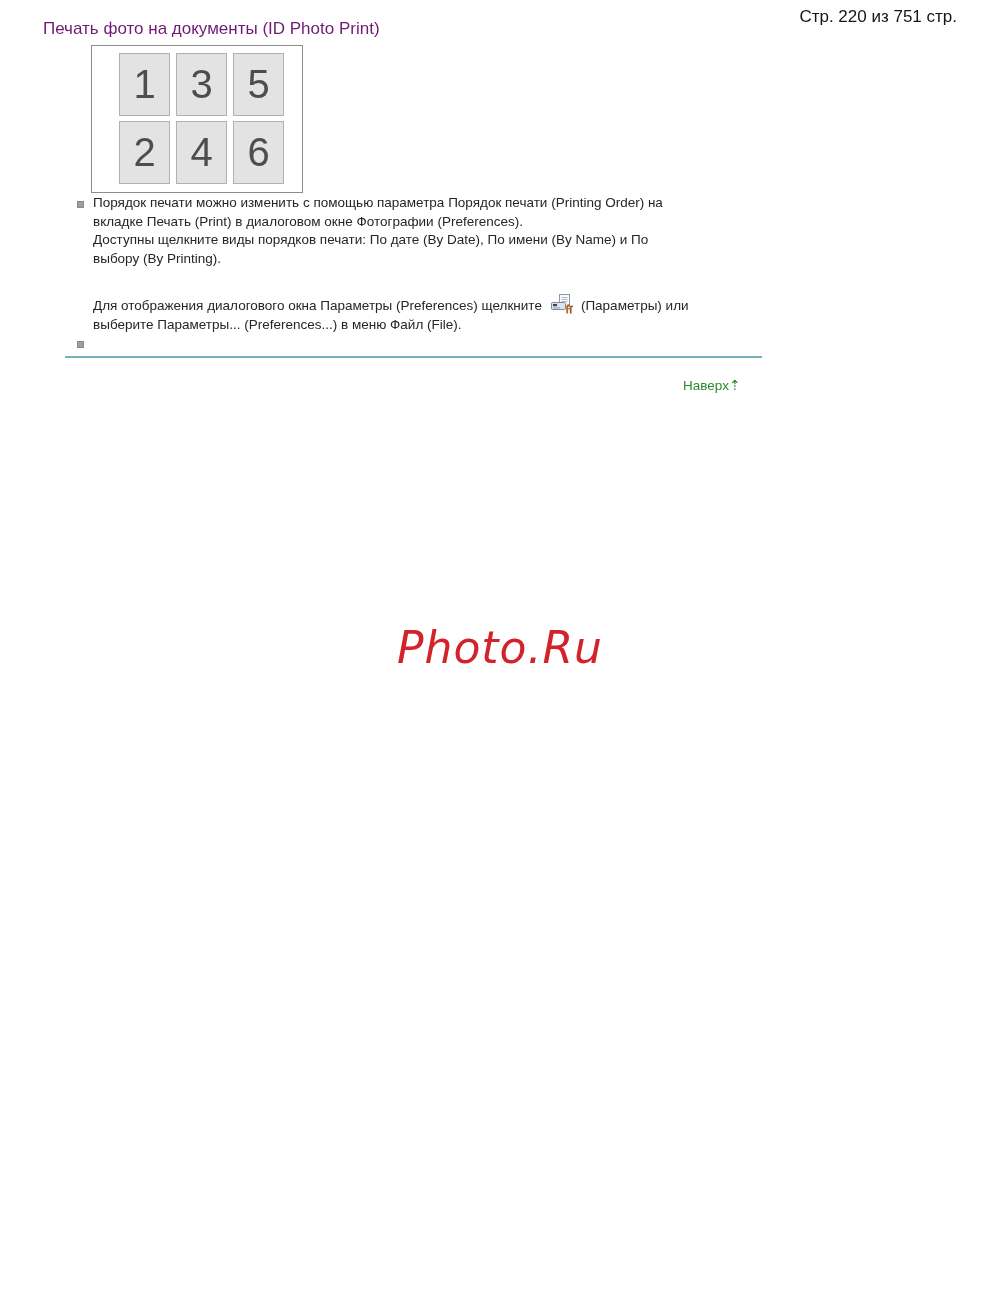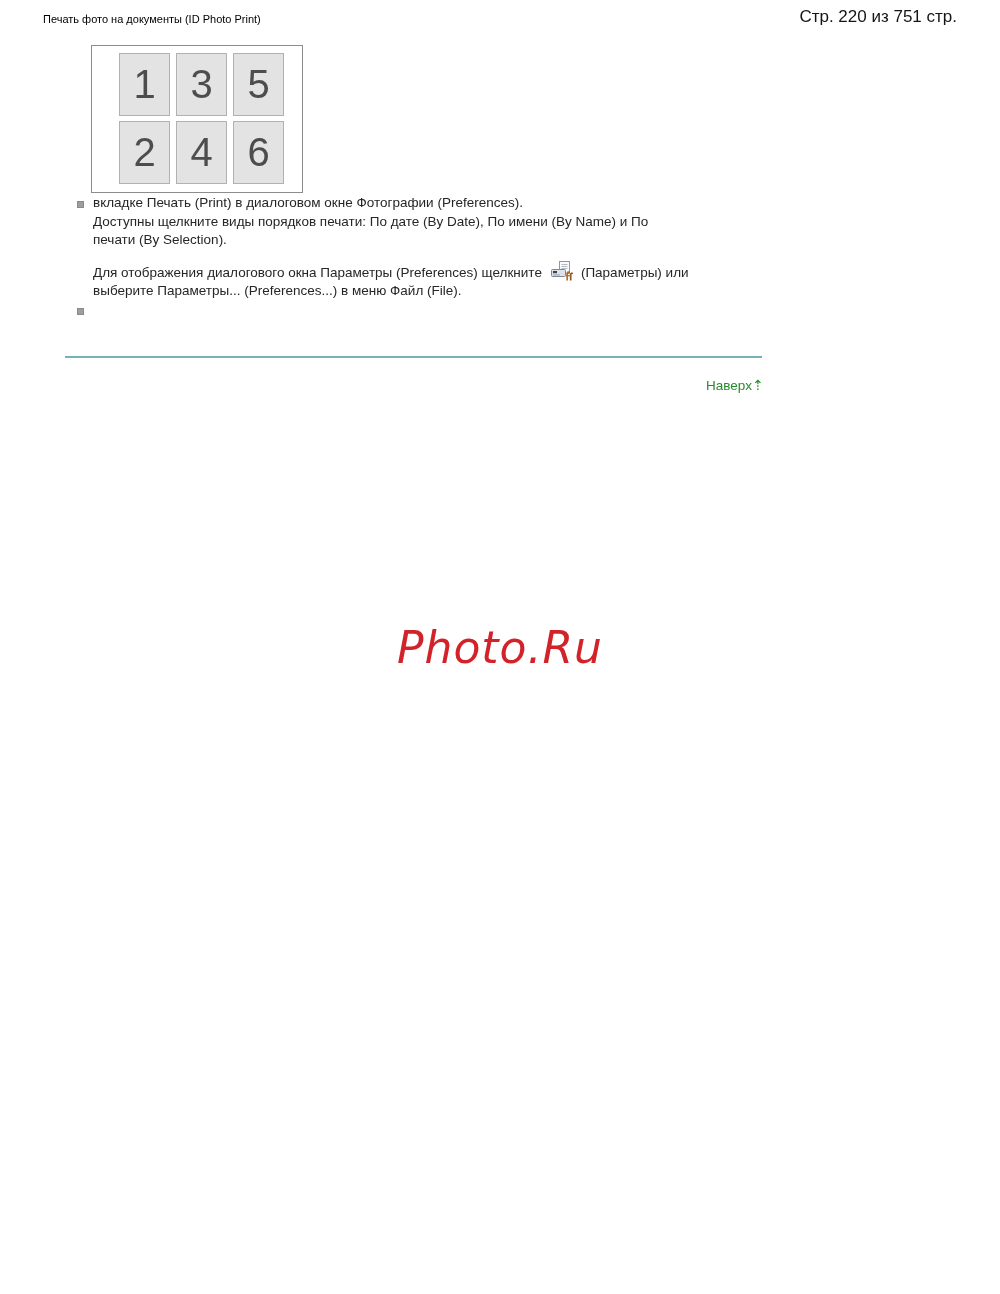--- a/index.html
+++ b/index.html
@@ -14,24 +14,24 @@
     background: #ffffff;
     font-family: "Liberation Sans", sans-serif;
     color: var(--text, #262626);
     overflow: hidden;
   }
 
   
   .hdr-title {
     position: absolute;
     left: 43px;
-    top: 8px;
-    font-size: 11px;
+    top: 18px;
+    font-size: 17px;
     line-height: 22px;
-    color: #000000;
+    color: #701a75;
     white-space: nowrap;
   }
   .hdr-page {
     position: absolute;
     right: 43px;
     top: 6px;
     font-size: 17px;
     line-height: 22px;
     color: #151515;
     white-space: nowrap;
@@ -87,21 +87,21 @@
     width: 7px;
     height: 7px;
     background: #9e9e9e;
     border: 1px solid #8a8a8a;
     box-sizing: border-box;
   }
   .tline {
     white-space: nowrap;
   }
   .subnote {
-    margin-top: 11px;
+    margin-top: 26px;
     margin-bottom: 0;
   }
   .pref-icon {
     display: inline-block;
     width: 22px;
     height: 21px;
     vertical-align: -5px;
     margin: 0 8px 0 9px;
   }
 
@@ -119,21 +119,20 @@
   .top-link {
     position: absolute;
     left: 683px;
     top: 377px;
     font-size: 13.5px;
     line-height: 17px;
     color: var(--link-green, #2a8a2e);
     text-decoration: none;
     white-space: nowrap;
     cursor: pointer;
-    margin-left: 23px;
   }
   .top-link .arrow {
     font-size: 14px;
   }
 
   
   .watermark {
     position: absolute;
     left: 50%;
     top: 622px;
@@ -160,23 +159,24 @@
     <div class="fcell p3">5</div>
     <div class="fcell p4">2</div>
     <div class="fcell p5">4</div>
     <div class="fcell p6">6</div>
   </div>
 
   <div class="notes">
 
     <div class="note">
       <span class="bullet-square"></span>
+      <div class="tline">Порядок печати можно изменить с помощью параметра Порядок печати (Printing Order) на</div>
       <div class="tline">вкладке Печать (Print) в диалоговом окне Фотографии (Preferences).</div>
       <div class="tline">Доступны щелкните виды порядков печати: По дате (By Date), По имени (By Name) и По</div>
-      <div class="tline">печати (By Selection).</div>
+      <div class="tline">выбору (By Printing).</div>
 
       <div class="subnote">
         <div class="tline">
           <span>Для отображения диалогового окна Параметры (Preferences) щелкните</span><span class="pref-icon"><svg width="22" height="21" viewBox="0 0 22 21" xmlns="http://www.w3.org/2000/svg">
               <rect x="8.5" y="0.5" width="10" height="12" fill="#fafbfc" stroke="#8d96a4"></rect>
               <path d="M10.5 3.5h6 M10.5 5.5h6 M10.5 7.5h6" stroke="#b3bac6" stroke-width="1" fill="none"></path>
               <rect x="0.5" y="8.5" width="14" height="7" rx="1" fill="#dde2ea" stroke="#7e8798"></rect>
               <rect x="2" y="10" width="4" height="2.2" fill="#394050"></rect>
               <rect x="2" y="13.2" width="7" height="1.4" fill="#aab2c0"></rect>
               <path d="M16.2 19.5v-7c0-1.6 1.9-1.9 2.3-.6" stroke="#b96a1e" stroke-width="1.7" fill="none"></path>

